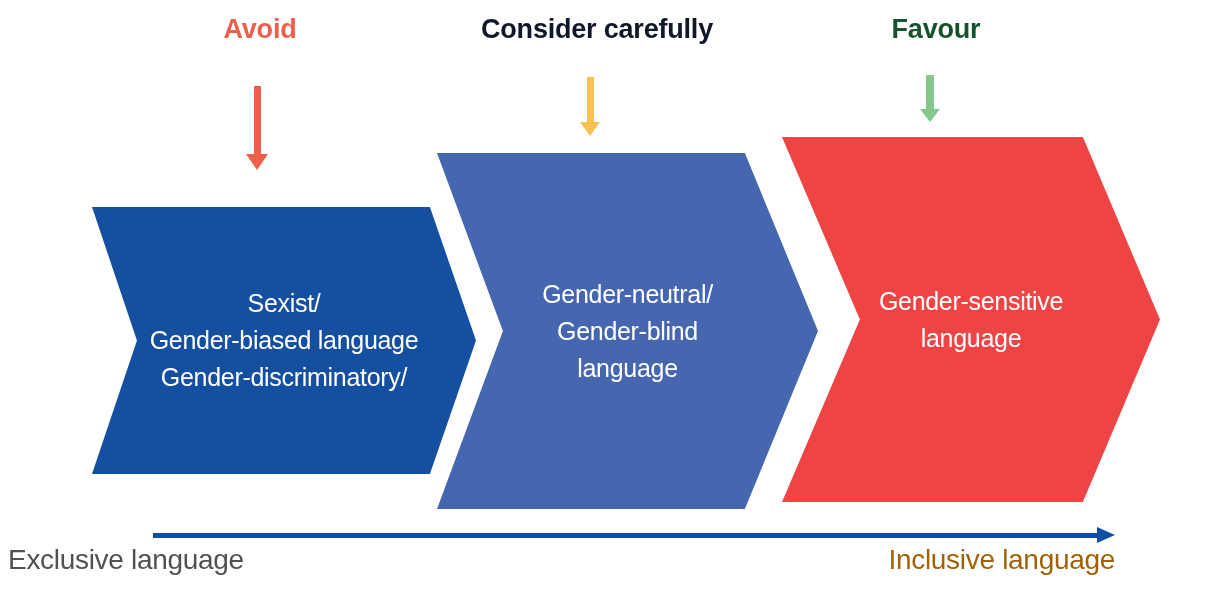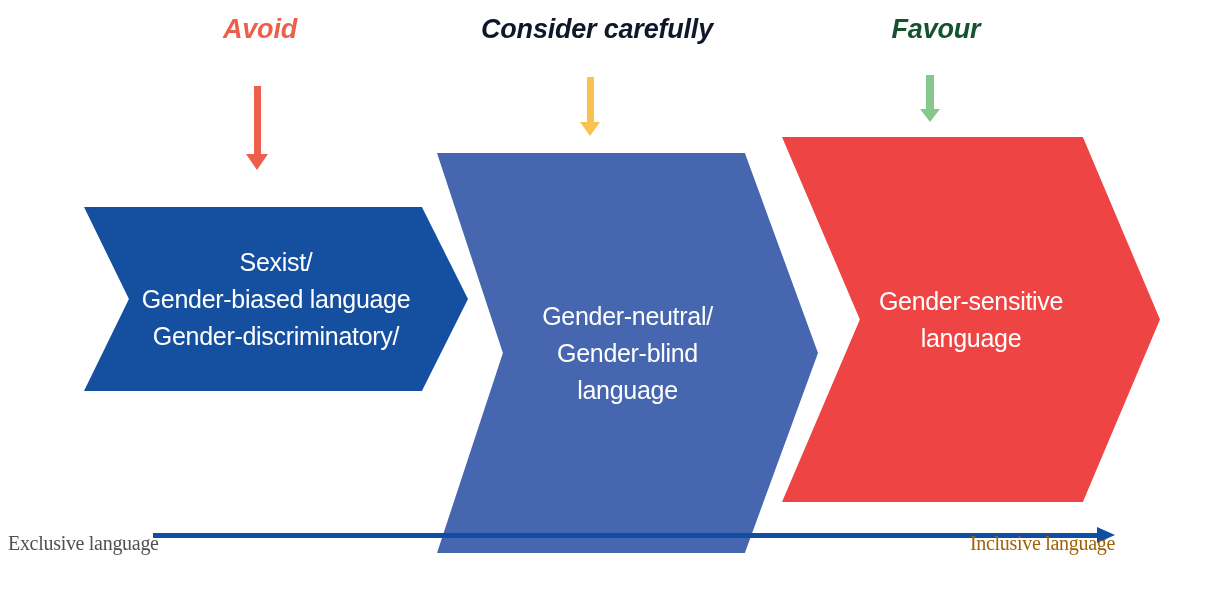--- a/index.html
+++ b/index.html
@@ -18,21 +18,20 @@
 
   
   .top-label {
     position: absolute;
     top: 14px;
     height: 36px;
     font-size: 27px;
     font-weight: bold;
     text-align: center;
     letter-spacing: -0.2px;
-    font-style: italic;
   }
   .top-label.avoid    { left: 160px; width: 200px; }
   .top-label.consider { left: 447px; width: 300px; }
   .top-label.favour   { left: 836px; width: 200px; }
 
   
   .v-arrow {
     position: absolute;
     display: flex;
     flex-direction: column;
@@ -62,25 +61,25 @@
     align-items: center;
     color: #ffffff;
     font-size: 25px;
     line-height: 37px;
     text-align: center;
     letter-spacing: -0.3px;
   }
   .stage .line { display: block; }
 
   .stage.s1 {
-    left: 84px; top: 207px; width: 384px; height: 184px;
+    left: 92px; top: 207px; width: 384px; height: 267px;
     clip-path: polygon(0 0, 88% 0, 100% 50%, 88% 100%, 0 100%, 11.7% 50%);
   }
   .stage.s2 {
-    left: 437px; top: 153px; width: 381px; height: 400px;
+    left: 437px; top: 153px; width: 381px; height: 356px;
     clip-path: polygon(0 0, 80.8% 0, 100% 50%, 80.8% 100%, 0 100%, 17.3% 50%);
     text-align: center;
   }
   .stage.s3 {
     left: 782px; top: 137px; width: 378px; height: 365px;
     clip-path: polygon(0 0, 79.6% 0, 100% 50%, 79.6% 100%, 0 100%, 20.6% 50%);
   }
 
   
   .h-arrow {
@@ -99,24 +98,23 @@
     width: 0; height: 0;
     border-top: 8px solid transparent;
     border-bottom: 8px solid transparent;
     border-left-width: 18px;
     border-left-style: solid;
   }
 
   
   .axis-label {
     position: absolute;
-    top: 532px;
-    font-size: 20px;
+    top: 544px;
+    font-size: 28px;
     letter-spacing: -0.3px;
-    font-family: Liberation Serif, serif;
   }
   .axis-label.left  { left: 8px; }
   .axis-label.right { left: 835px; width: 280px; text-align: right; }
 </style>
 </head>
 <body>
 
 <div class="canvas">
 
   <div class="top-label avoid" style="color: rgb(236, 95, 75);">Avoid</div>

